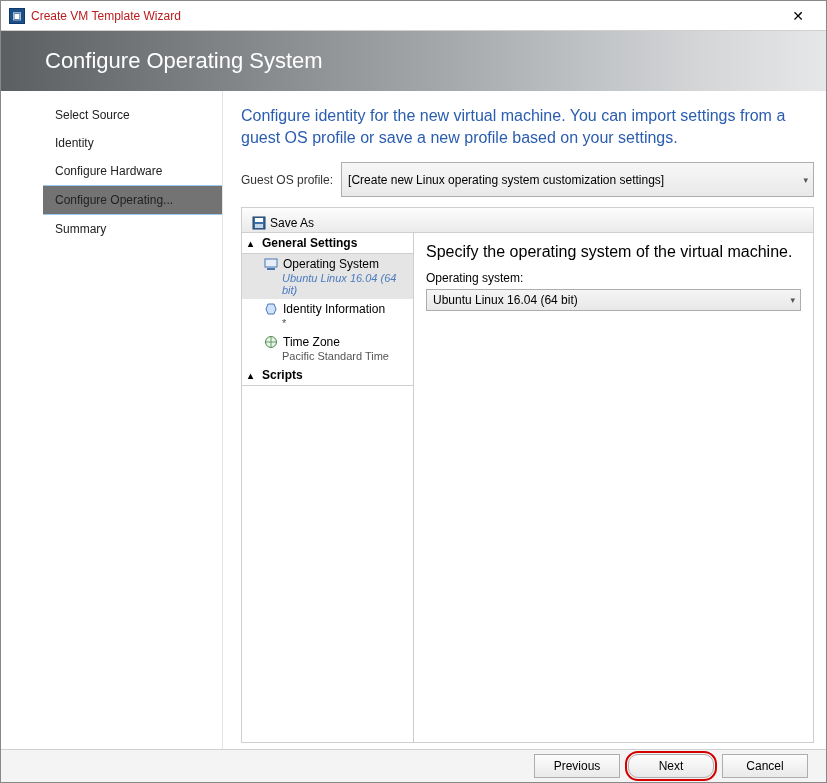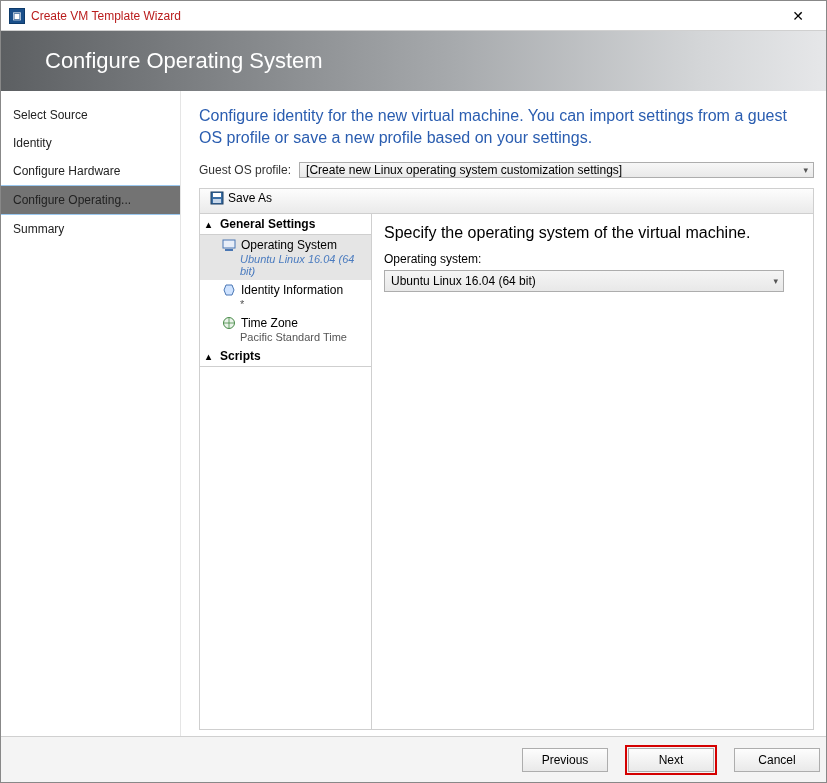--- a/index.html
+++ b/index.html
@@ -8,51 +8,51 @@
   
   .titlebar { display:flex; align-items:center; height:30px; padding:0 8px; background:#fff; border-bottom:1px solid #d0d0d0; }
   .titlebar .app-icon { width:16px; height:16px; margin-right:6px; display:inline-flex; align-items:center; justify-content:center; background:#1a4f8a; border:1px solid #0d3a6a; }
   .titlebar .app-icon span { font-size:10px; color:#fff; }
   .titlebar .title { flex:1; font-size:12px; color:#b91c1c; }
   .titlebar .close { width:40px; height:100%; display:flex; align-items:center; justify-content:center; font-size:14px; color:#000; cursor:default; }
   
   .headerband { height:60px; background:linear-gradient(to right, #5c5f62 0%, #a7aaad 55%, #d4d6d8 85%, #e6e7e9 100%); display:flex; align-items:center; padding-left:44px; color:#fff; }
   .headerband .htitle { font-size:22px; font-weight:400; }
   
-  .mainrow { flex:1; display:flex; min-height:0; }
+  .mainrow { flex:1; display:flex; min-height:0;margin-left:42px; }
   .sidebar { width:180px; border-right:1px solid #e5e5e5; padding-top:10px; }
   .sidebar .step { padding:7px 12px; font-size:12px; color:#222; cursor:default; }
   .sidebar .step.active { background:#737373; border-top:1px solid #9bc8ef; border-bottom:1px solid #9bc8ef; }
   .content { flex:1; display:flex; flex-direction:column; padding:14px 12px 6px 18px; min-width:0; }
   .instruction { color:#2a5db0; font-size:16px; font-weight:400; line-height:1.35; margin-bottom:14px; }
   .profile-row { display:flex; align-items:center; gap:8px; margin-bottom:10px; }
   .profile-row .lbl { color:#333; font-size:12px; white-space:nowrap; }
-  .profile-row .sel { flex:1; height:16px; border:1px solid #adadad; background:linear-gradient(#f7f7f7,#e9e9e9); font-size:12px; padding:0 18px 0 6px; position:relative; display:flex; align-items:center; }
+  .profile-row .sel { flex:1; height:35px; border:1px solid #adadad; background:linear-gradient(#f7f7f7,#e9e9e9); font-size:12px; padding:0 18px 0 6px; position:relative; display:flex; align-items:center; }
   .profile-row .sel .caret { position:absolute; right:5px; top:50%; transform:translateY(-50%); font-size:9px; color:#555; }
-  .toolbar { height:26px; border:1px solid #cfcfcf; background:linear-gradient(#fdfdfd,#eaeaea); display:flex; align-items:flex-start; padding:0 6px; gap:5px; }
+  .toolbar { height:26px; border:1px solid #cfcfcf; background:linear-gradient(#fdfdfd,#eaeaea); display:flex; align-items:flex-end; padding:0 6px; gap:5px; }
   .toolbar .tb-item { display:flex; align-items:center; gap:4px; font-size:12px; cursor:default; padding:2px 4px; }
   .split { flex:1; display:flex; min-height:0; border:1px solid #cfcfcf; border-top:none; }
   .tree { width:172px; border-right:1px solid #cfcfcf; background:#fff; overflow:auto; }
   .tree .group { border-bottom:1px solid #cfcfcf; background:#fff; padding:3px 4px 3px 6px; font-weight:700; font-size:12px; display:flex; align-items:center; gap:4px; }
   .tree .chev { font-size:10px; display:inline-block; width:10px; }
   .tree .node { padding:3px 6px 3px 22px; font-size:12px; cursor:default; }
   .tree .node .nlabel { display:flex; align-items:center; gap:5px; }
   .tree .node .nval { color:#4a7bbf; font-style:italic; font-size:11px; padding-left:18px; margin-top:1px; }
   .tree .node .nval.plain { color:#555; font-style:normal; }
   .tree .node.selected { background:#e5e5e5; }
   .ico { width:14px; height:14px; display:inline-flex; align-items:center; justify-content:center; font-size:11px; }
   .detail { flex:1; padding:10px 12px; background:#fff; }
   .detail .dtitle { font-size:16px; margin-bottom:10px; }
   .detail .dlabel { font-size:12px; margin-bottom:4px; }
   .detail .dsel { width:100%; max-width:400px; height:22px; border:1px solid #adadad; background:linear-gradient(#f5f5f5,#e8e8e8); display:flex; align-items:center; padding:0 18px 0 6px; position:relative; font-size:12px; }
   .detail .dsel .caret { position:absolute; right:5px; top:50%; transform:translateY(-50%); font-size:9px; color:#555; }
   
-  .footer { height:46px; border-top:1px solid #d0d0d0; display:flex; align-items:center; justify-content:flex-end; padding-right:6px; gap:20px; background:#f4f4f4; }
+  .footer { height:33px; border-top:1px solid #d0d0d0; display:flex; align-items:center; justify-content:flex-end; padding-right:18px; gap:8px; background:#f4f4f4; }
   .btn { width:86px; height:24px; border:1px solid #adadad; background:linear-gradient(#fdfdfd,#e9e9e9); font-size:12px; display:flex; align-items:center; justify-content:center; cursor:default; }
-  .btn.highlight { outline:2px solid #d40000; outline-offset:1px; }
+  .btn.highlight { outline:2px solid #d40000; outline-offset:1px;border-radius:10px; }
 </style>
 </head>
 <body>
 
 <div class="titlebar">
   <div class="app-icon">
       <span>▣</span>
     </div>
   <div class="title">Create VM Template Wizard</div>
   <div class="close">✕</div>

